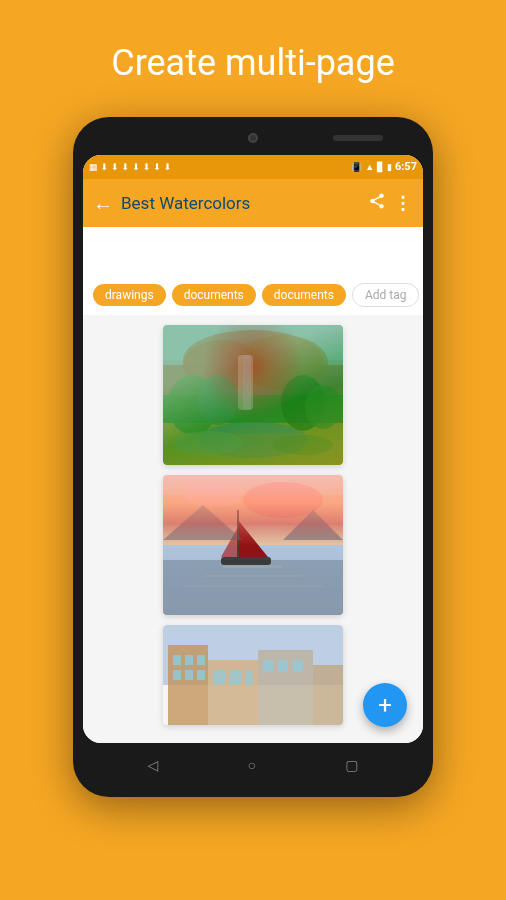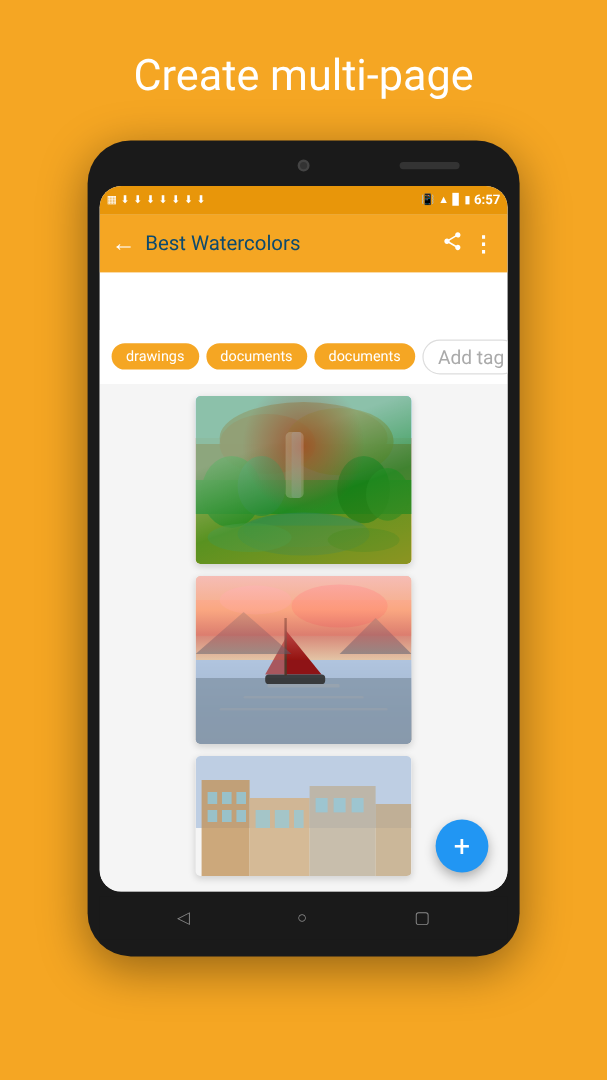--- a/index.html
+++ b/index.html
@@ -162,21 +162,21 @@
       padding: 4px 12px;
       font-size: 12px;
       white-space: nowrap;
     }
 
     .tag-add {
       background: white;
       color: #aaa;
       border-radius: 16px;
       padding: 4px 12px;
-      font-size: 16px;
+      font-size: 12px;
       border: 1px solid #ddd;
       white-space: nowrap;
     }
 
     .content-area {
       flex: 1;
       background: #f5f5f5;
       overflow-y: auto;
       display: flex;
       flex-direction: column;

